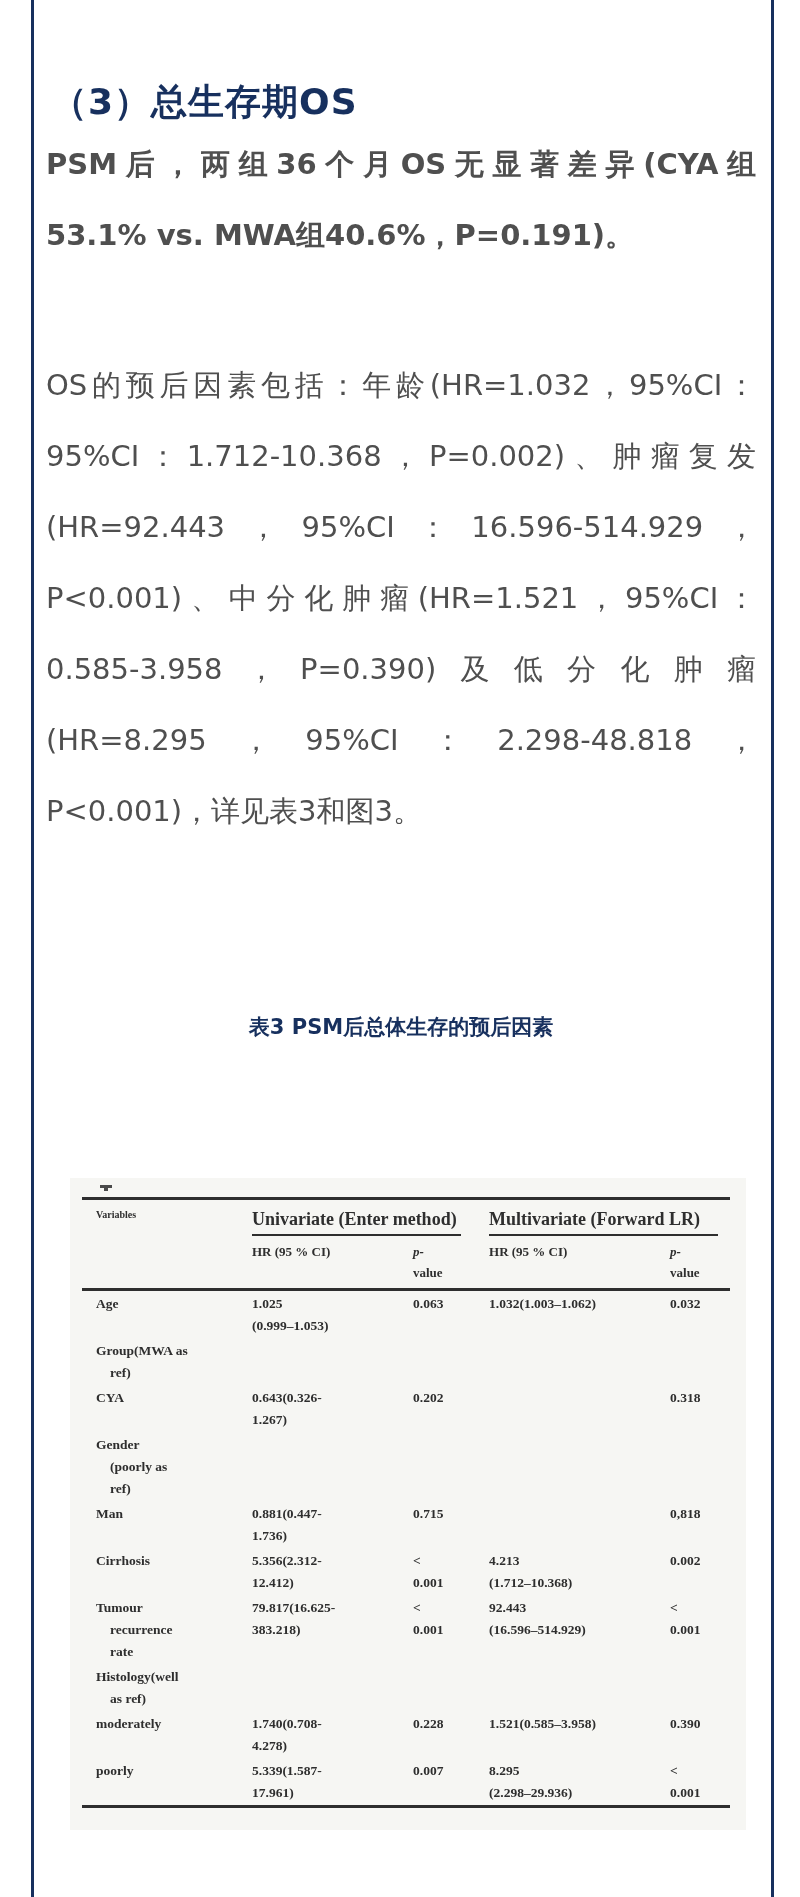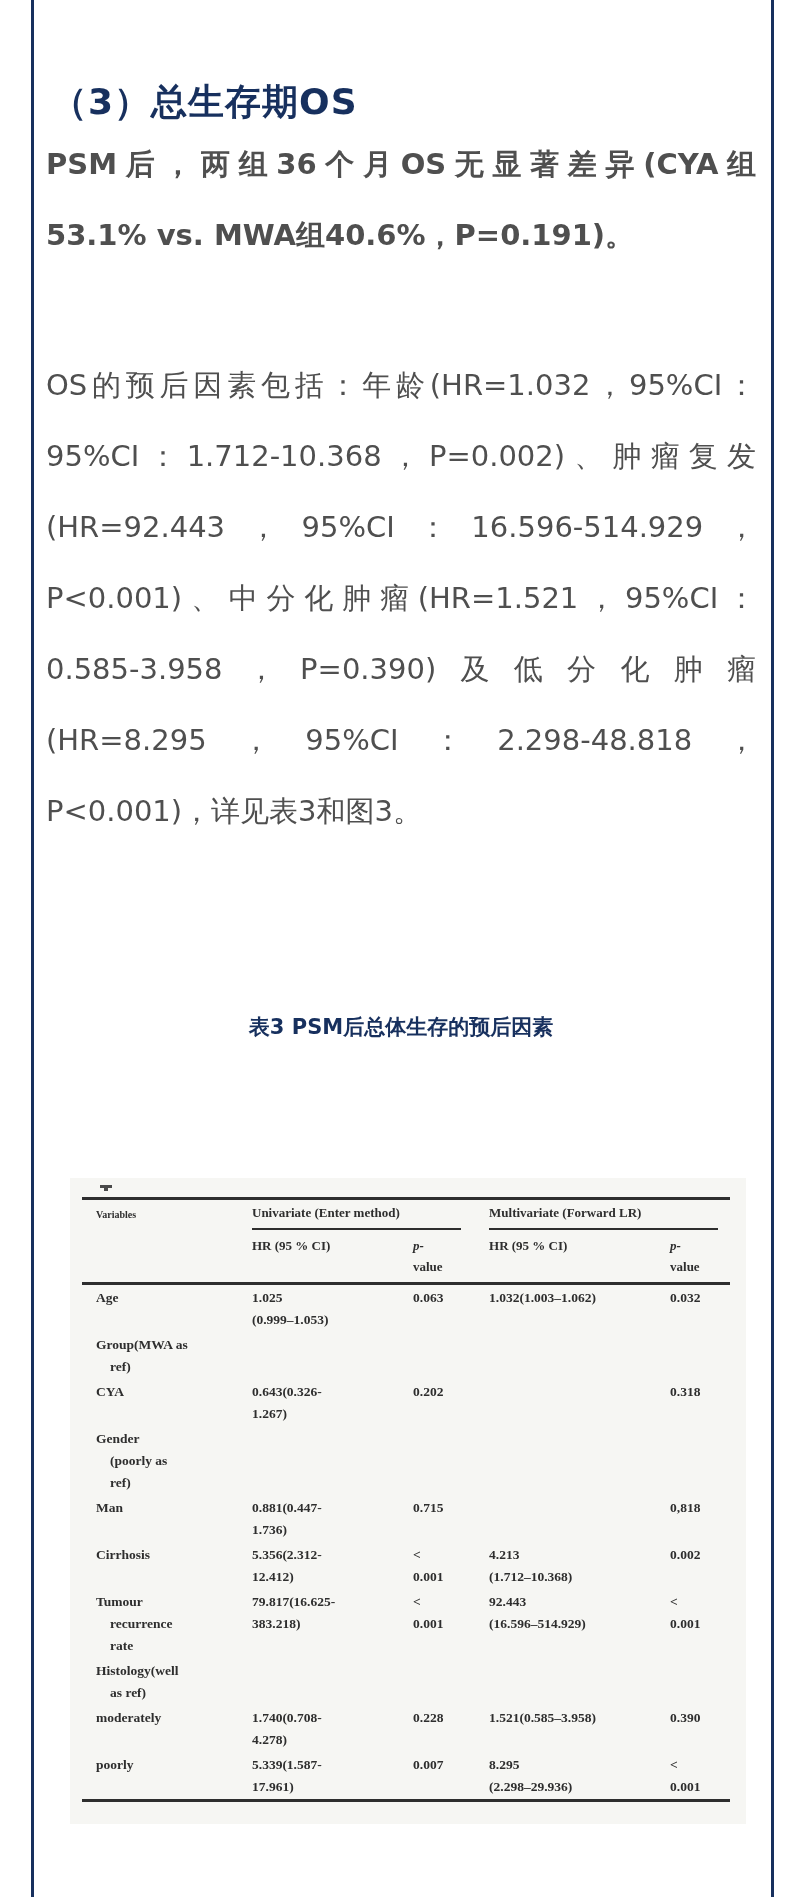--- a/index.html
+++ b/index.html
@@ -49,21 +49,21 @@
 
   table.ptable {
     width: 648px; border-collapse: collapse; table-layout: fixed;
     border-top: 3px solid var(--scan-ink);
     border-bottom: 3px solid var(--scan-ink);
     font-family: "Liberation Serif", serif;
     font-weight: 700; color: var(--scan-ink); font-size: 13.5px;
   }
   .ptable th, .ptable td { text-align: left; vertical-align: top; font-weight: 700; padding: 0; }
   .ptable thead th.vars { padding: 9px 0 0 14px; border-bottom: 3px solid var(--scan-ink); font-size: 10px; }
-  .ptable thead th.grp { padding-top: 3px; font-size: 13px; }
+  .ptable thead th.grp { padding-top: 9px; font-size: 18px; }
   .ptable thead th.grp .grp-label { display: block; padding-bottom: 5px; border-bottom: 2.5px solid var(--scan-ink); line-height: 20px; }
   .ptable thead th.grp.uni .grp-label { margin-right: 28px; }
   .ptable thead th.grp.multi .grp-label { margin-right: 12px; }
   .ptable thead tr.sub th { padding: 5px 0 5px; line-height: 21px; border-bottom: 3px solid var(--scan-ink); font-size: 13px; }
   .ptable thead .pit { font-style: italic; }
   .ptable thead .blk { display: block; }
   .ptable tbody td { line-height: 22px; padding: 2px 2px 1px 0; }
   .ptable tbody td.vars { padding-left: 14px; }
   .ptable tbody td.vars .line:not(:first-child) { padding-left: 14px; }
   .ptable .line { display: block; }

